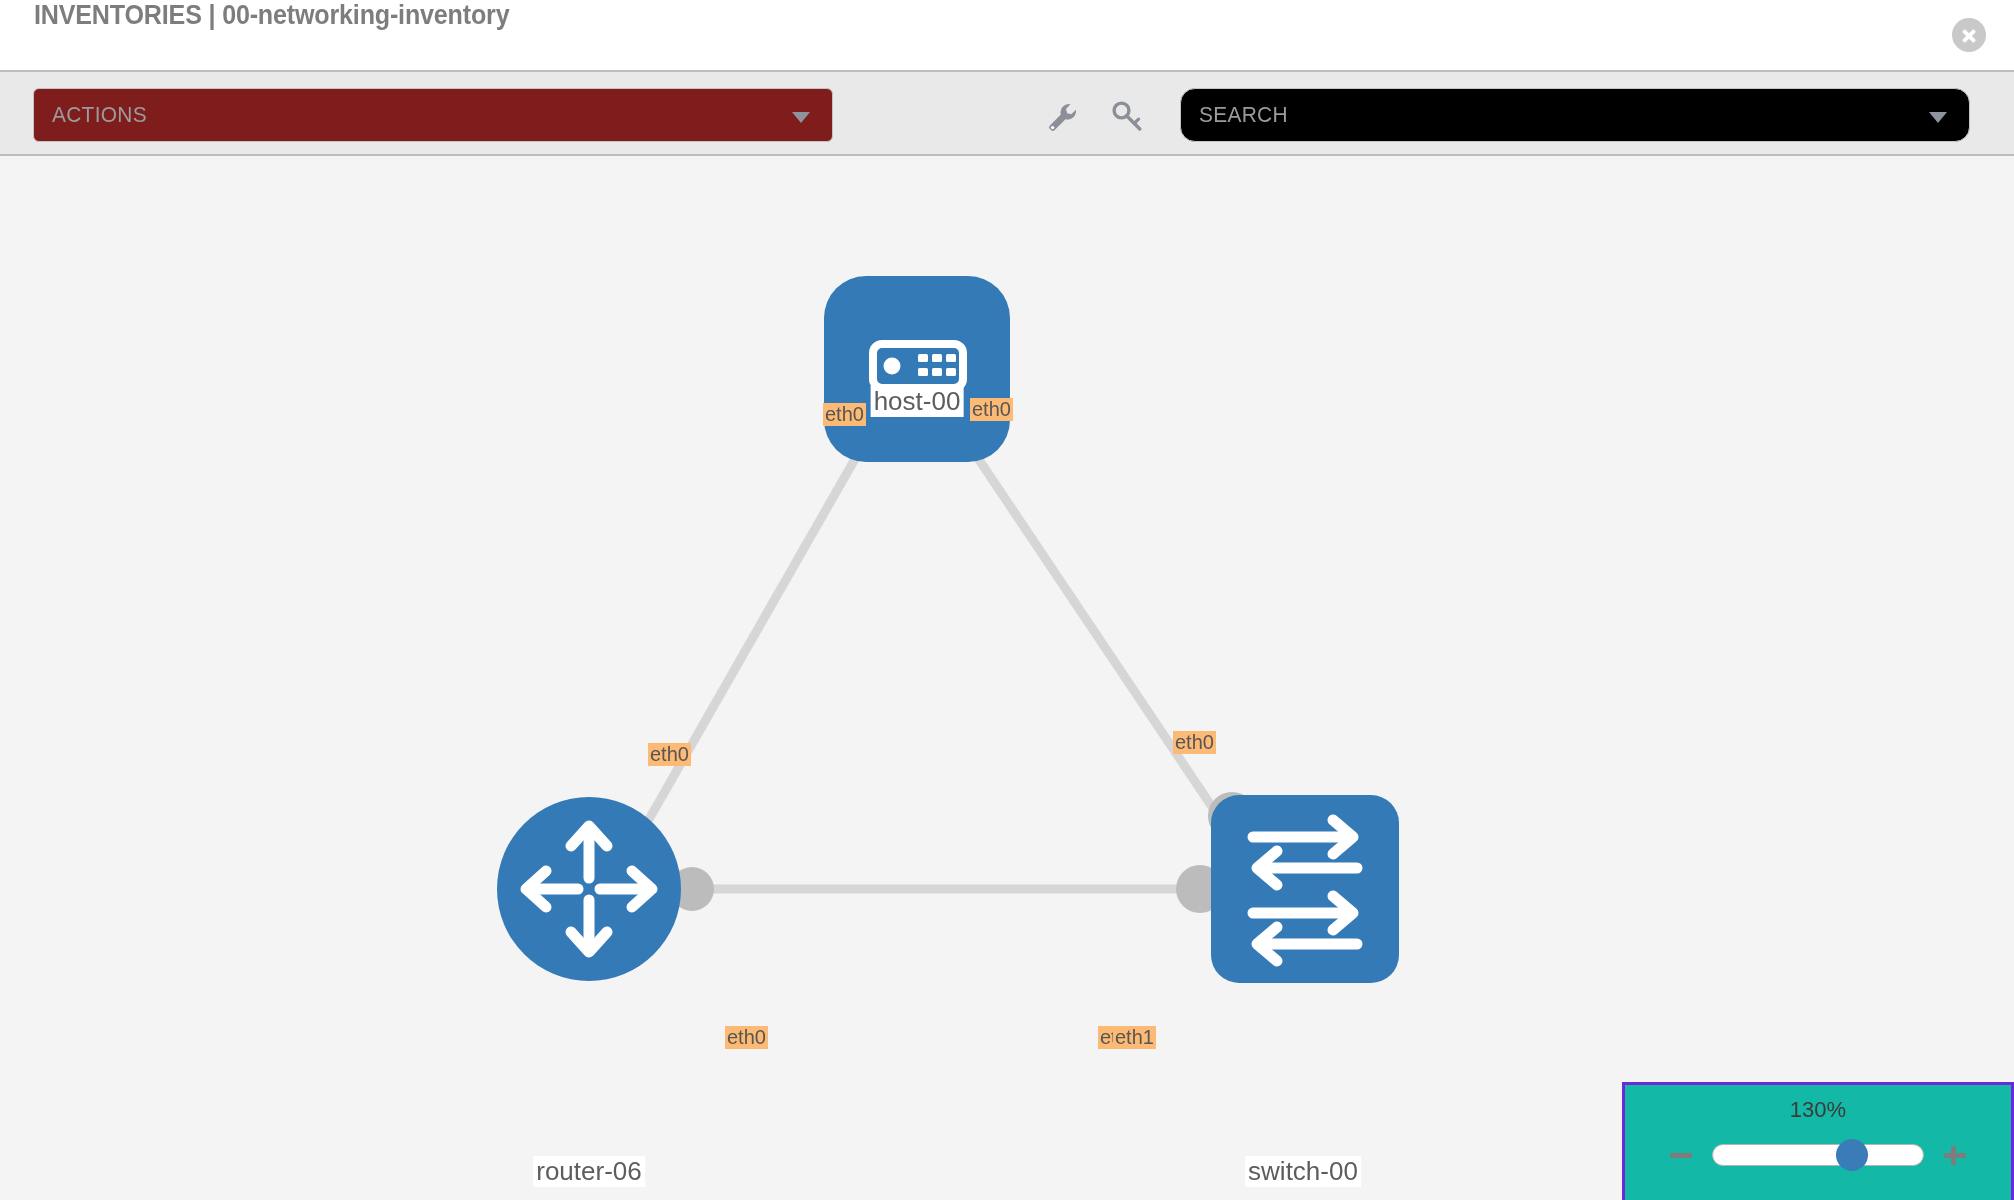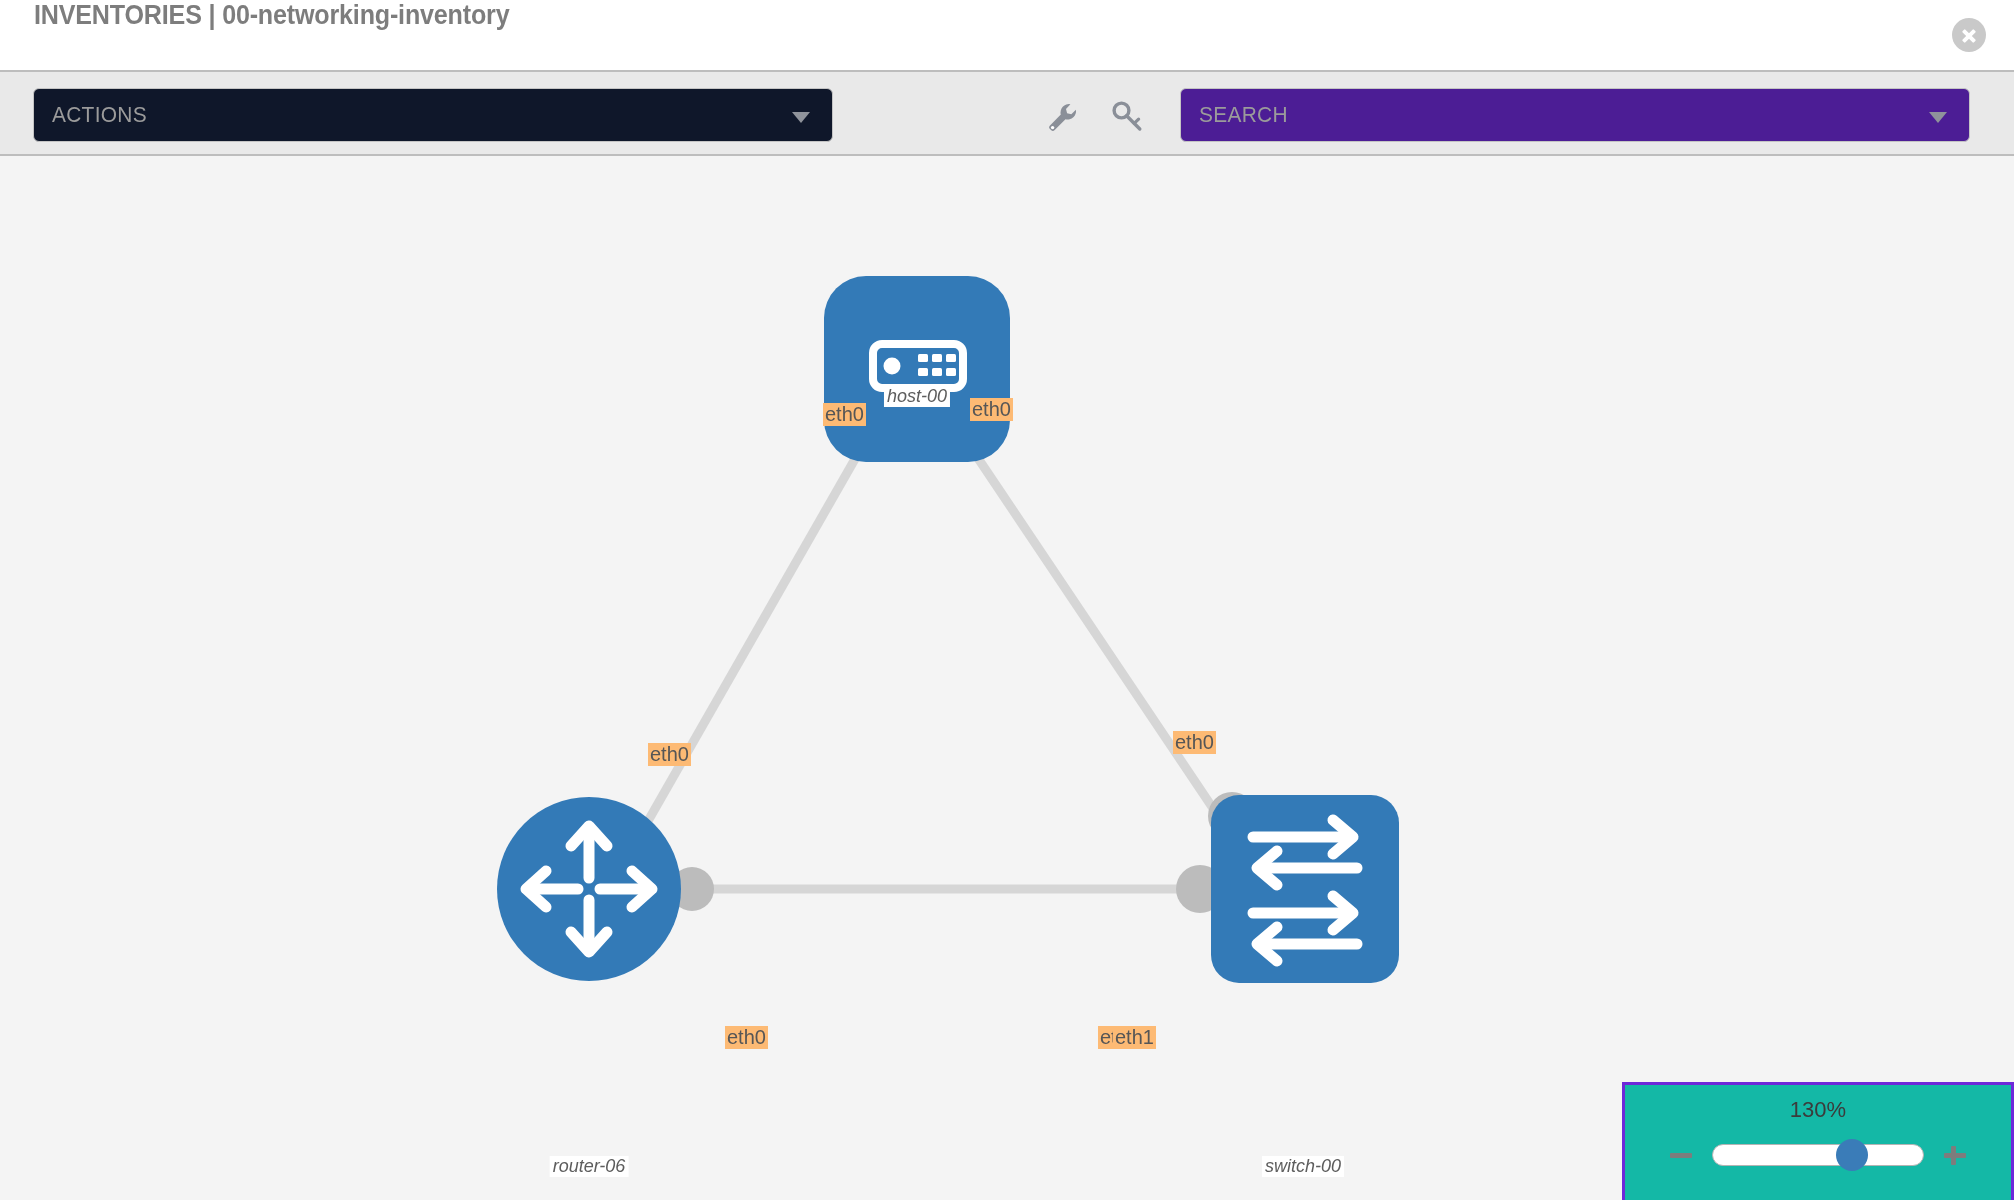--- a/index.html
+++ b/index.html
@@ -59,21 +59,21 @@
     width: 2014px;
     height: 86px;
     background: #e9e9e9;
     border-top: 2px solid #bdbdbd;
     border-bottom: 2px solid #bdbdbd;
   }
   .actions-select {
     position: absolute;
     left: 33px; top: 16px;
     width: 800px; height: 54px;
-    background: #0f172a;
+    background: #7f1d1d;
     border: 1px solid #c4c4c4;
     border-radius: 6px;
     cursor: pointer;
   }
   .actions-select .label {
     position: absolute;
     left: 18px; top: 13px;
     font-size: 22px;
     color: #9b9b9b;
     letter-spacing: 0.3px;
@@ -96,23 +96,23 @@
     cursor: pointer;
   }
   .tool-icon svg { display: block; }
   .icon-wrench { left: 1041px; }
   .icon-key    { left: 1107px; }
 
   .search-select {
     position: absolute;
     left: 1180px; top: 16px;
     width: 790px; height: 54px;
-    background: #4c1d95;
+    background: #000000;
     border: 1px solid #c4c4c4;
-    border-radius: 6px;
+    border-radius: 15px;
     cursor: text;
   }
   .search-select .label {
     position: absolute;
     left: 18px; top: 13px;
     font-size: 22px;
     color: #9b9b9b;
     letter-spacing: 0.3px;
     transform: scaleX(0.95);
     transform-origin: left center;
@@ -130,27 +130,26 @@
   .topology-svg {
     position: absolute;
     left: 0; top: 0;
     width: 2014px;
     height: 1044px;
   }
 
   
   .node-label {
     position: absolute;
-    font-size: 18px;
+    font-size: 26px;
     color: #5d5d5d;
     background: #ffffff;
     padding: 0 3px;
     white-space: nowrap;
     transform: translateX(-50%);
-    font-style: italic;
   }
   .edge-label {
     position: absolute;
     font-size: 20px;
     color: #565656;
     background: #fdba74;
     padding: 0 2px;
     white-space: nowrap;
   }
 

